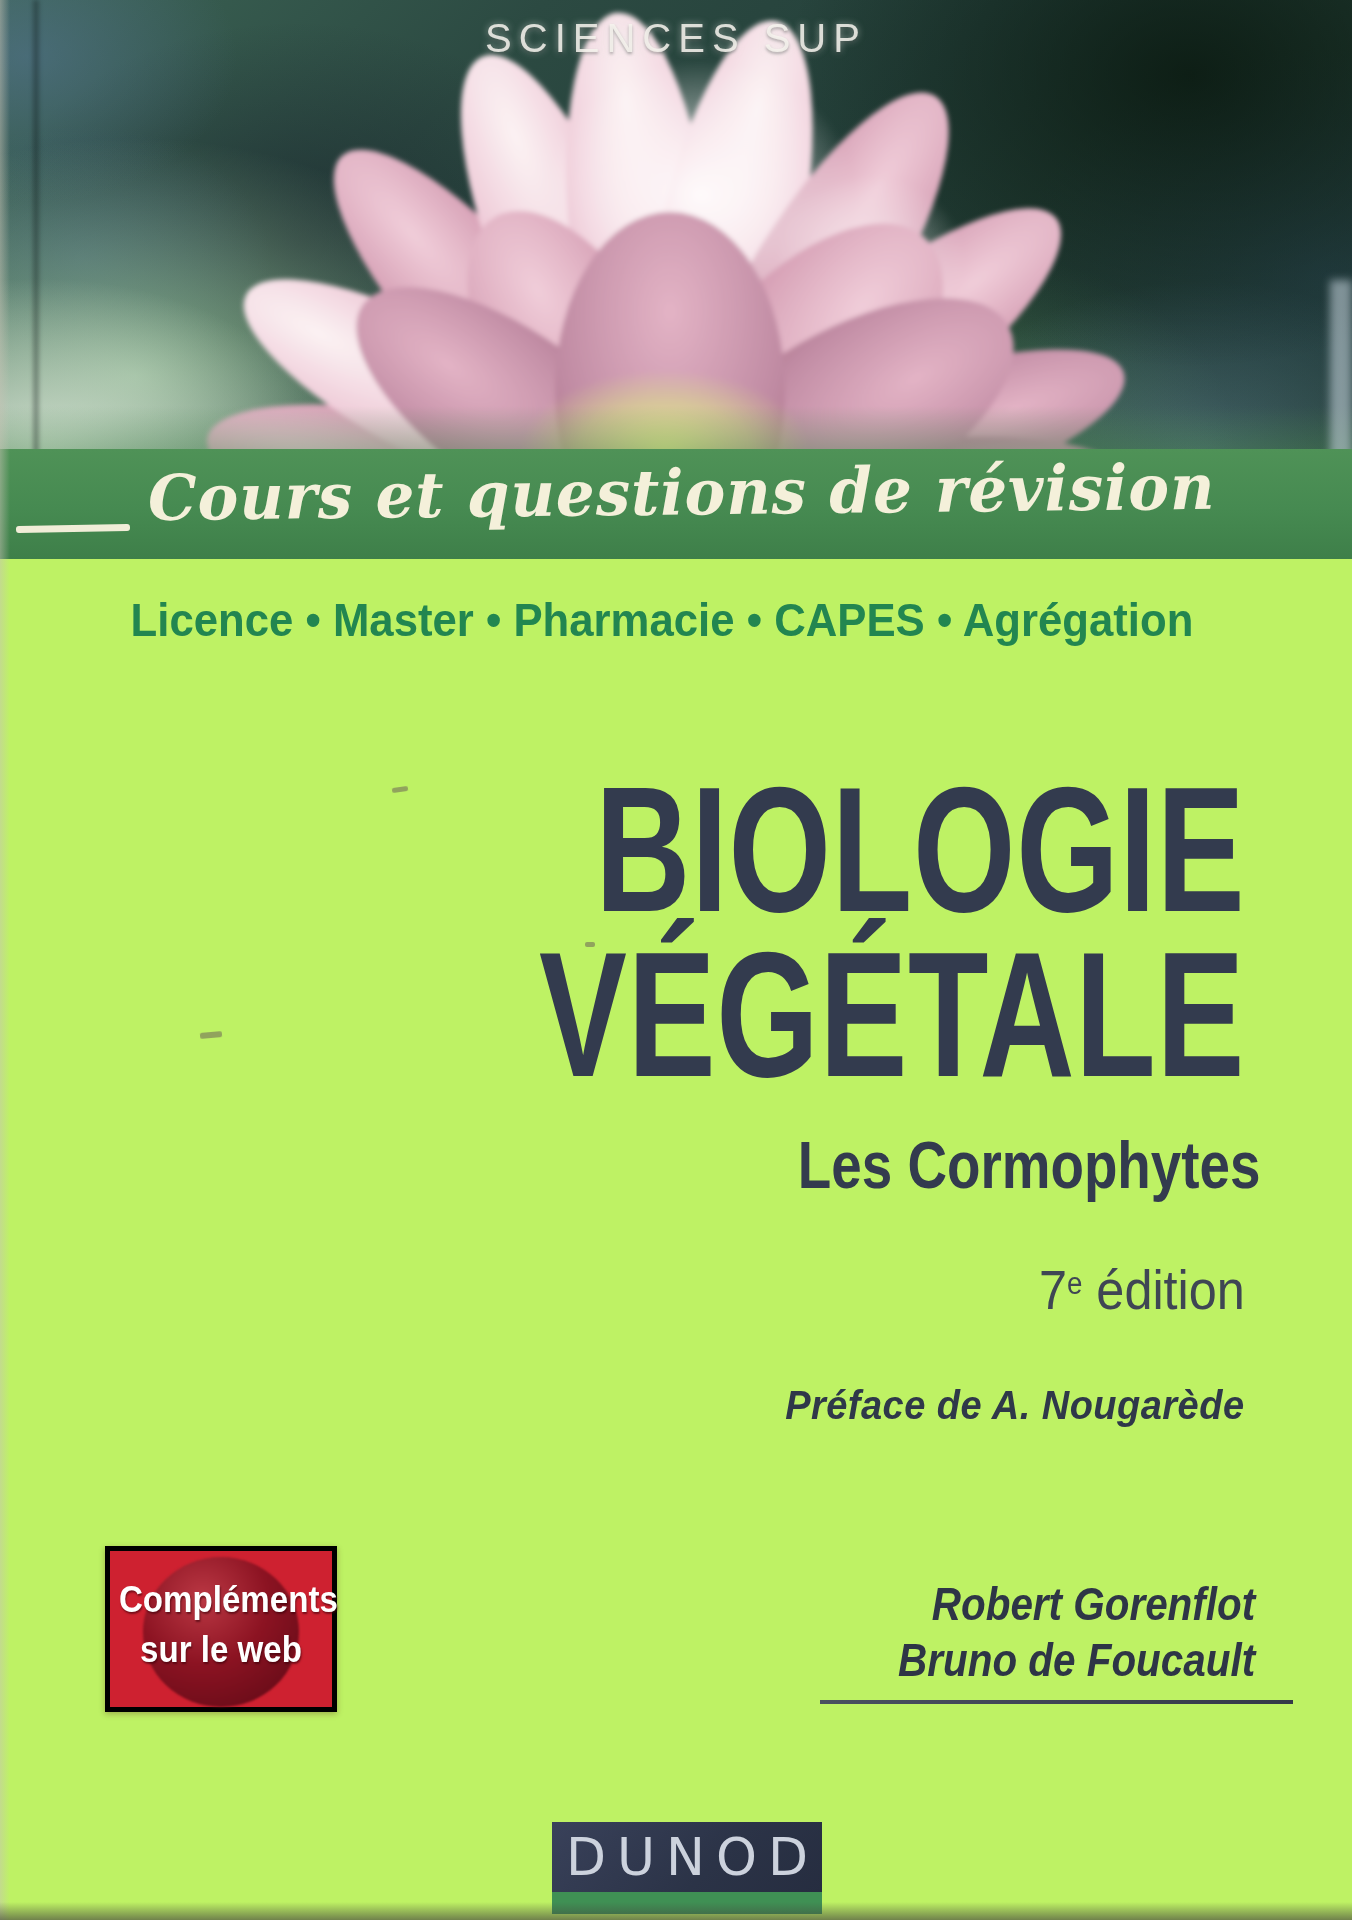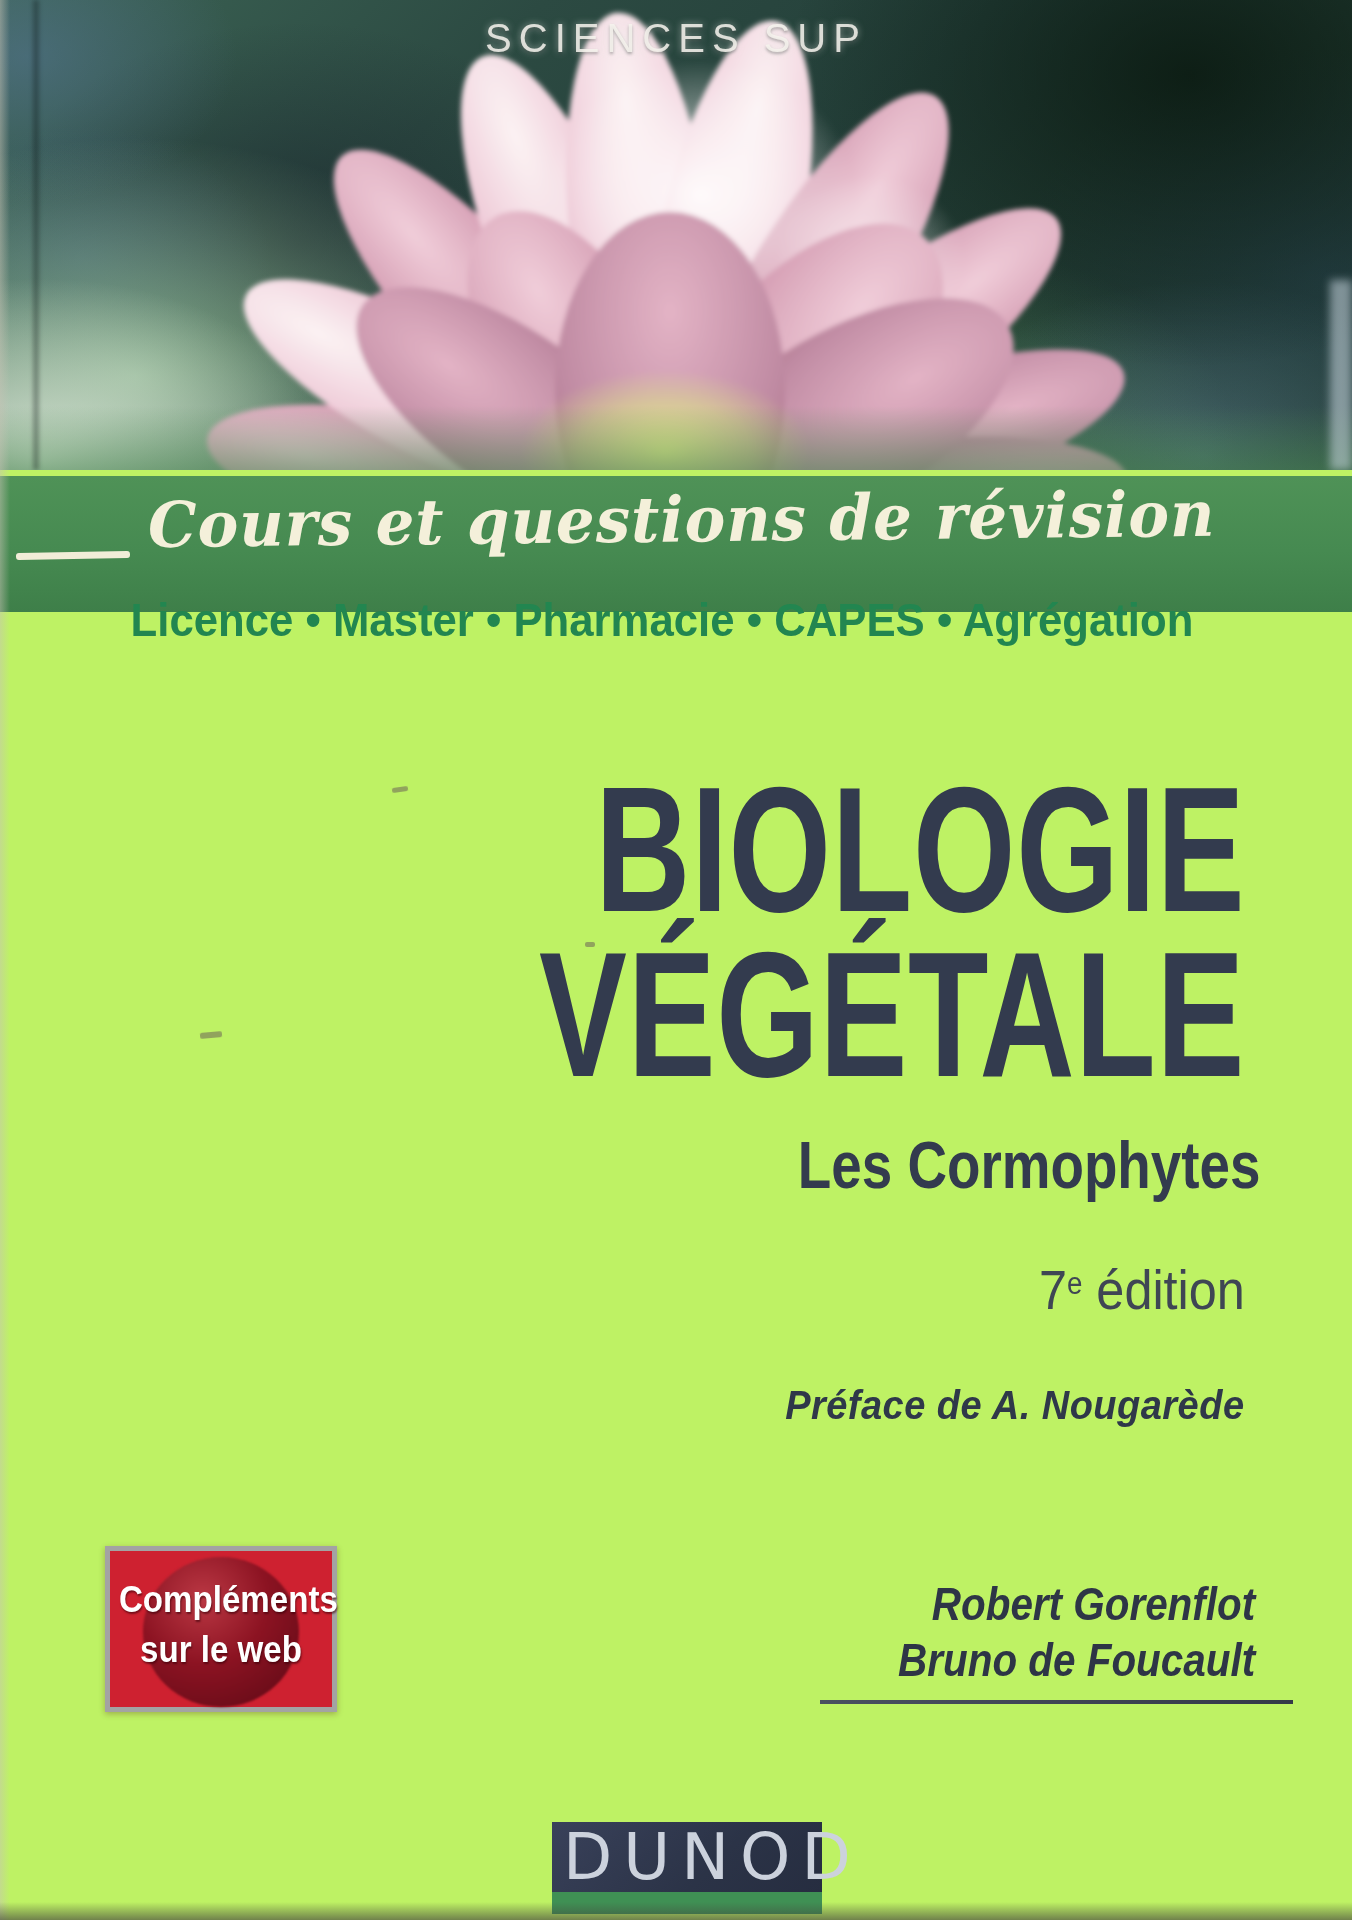--- a/index.html
+++ b/index.html
@@ -37,21 +37,21 @@
   }
   .lotus-svg{position:absolute;left:0;top:0;width:1352px;height:470px;}
   .series-title{
     position:absolute;left:0;right:0;top:16px;text-align:center;
     font-size:40px;letter-spacing:7px;font-weight:400;
     color:rgba(247,245,238,.85);
     text-shadow:0 0 7px rgba(230,235,230,.55), 0 2px 3px rgba(20,30,25,.35);
   }
   
   .banner{
-    position:absolute;left:0;top:476px;width:1352px;height:136px;
+    position:absolute;left:0;top:449px;width:1352px;height:110px;
     background:linear-gradient(180deg,#4f9257 0%,#468a51 55%,#3e7f49 100%);
   }
   .banner-dash{
     position:absolute;left:16px;top:76px;width:114px;height:7px;
     background:#f1edd8;transform:rotate(-1deg);border-radius:3px;
   }
   .tagline{
     position:absolute;left:148px;top:12px;
     font-family:"DejaVu Serif",serif;font-style:italic;font-weight:700;
     font-size:63px;color:#f4f0da;transform:rotate(-.6deg) scaleX(.97);
@@ -82,21 +82,21 @@
   }
   .edition sup{font-size:.55em;vertical-align:.5em;}
   .preface{
     position:absolute;right:107px;top:1385px;line-height:1;white-space:nowrap;
     font-weight:bold;font-style:italic;color:#2f3849;font-size:40px;
     transform:scaleX(.95);transform-origin:right center;letter-spacing:.5px;
   }
   
   .web-badge{
     position:absolute;left:105px;top:1546px;width:232px;height:166px;
-    background:#ce2130;border:5px solid #a3a3a3;box-sizing:border-box;
+    background:#ce2130;border:5px solid #000000;box-sizing:border-box;
     box-shadow:0 2px 6px rgba(80,20,20,.3);
   }
   .badge-sphere{
     position:absolute;left:33px;top:6px;width:156px;height:150px;border-radius:50%;
     background:radial-gradient(circle at 38% 28%, #bb3844 0%, #8c1322 45%, #6e0d1a 78%, #83162a 100%);
     filter:blur(1px);
   }
   .badge-text{
     position:absolute;left:0;right:0;top:24px;text-align:center;
     color:#ffffff;font-weight:bold;font-size:36px;line-height:50px;
@@ -113,21 +113,21 @@
     position:absolute;left:820px;top:1700px;width:473px;height:4px;
     background:linear-gradient(90deg,#4a5160,#343a48);
   }
   
   .dunod-box{
     position:absolute;left:552px;top:1822px;width:270px;height:70px;
     background:linear-gradient(135deg,#39415a 0%,#2b3347 60%,#262d40 100%);
   }
   .dunod-text{
     position:absolute;left:0;right:0;top:0;height:70px;line-height:70px;text-align:center;
-    font-family:"DejaVu Sans",sans-serif;font-size:64px;font-weight:400;
+    font-family:"DejaVu Sans",sans-serif;font-size:52px;font-weight:400;
     letter-spacing:11px;color:#ccd2dd;text-indent:11px;
   }
   .dunod-green{
     position:absolute;left:552px;top:1892px;width:270px;height:22px;background:#3f9054;
   }
   
   .left-scan-edge{
     position:absolute;left:0;top:0;width:10px;height:1920px;
     background:linear-gradient(90deg,rgba(200,196,182,.5),rgba(200,196,182,0));
   }

